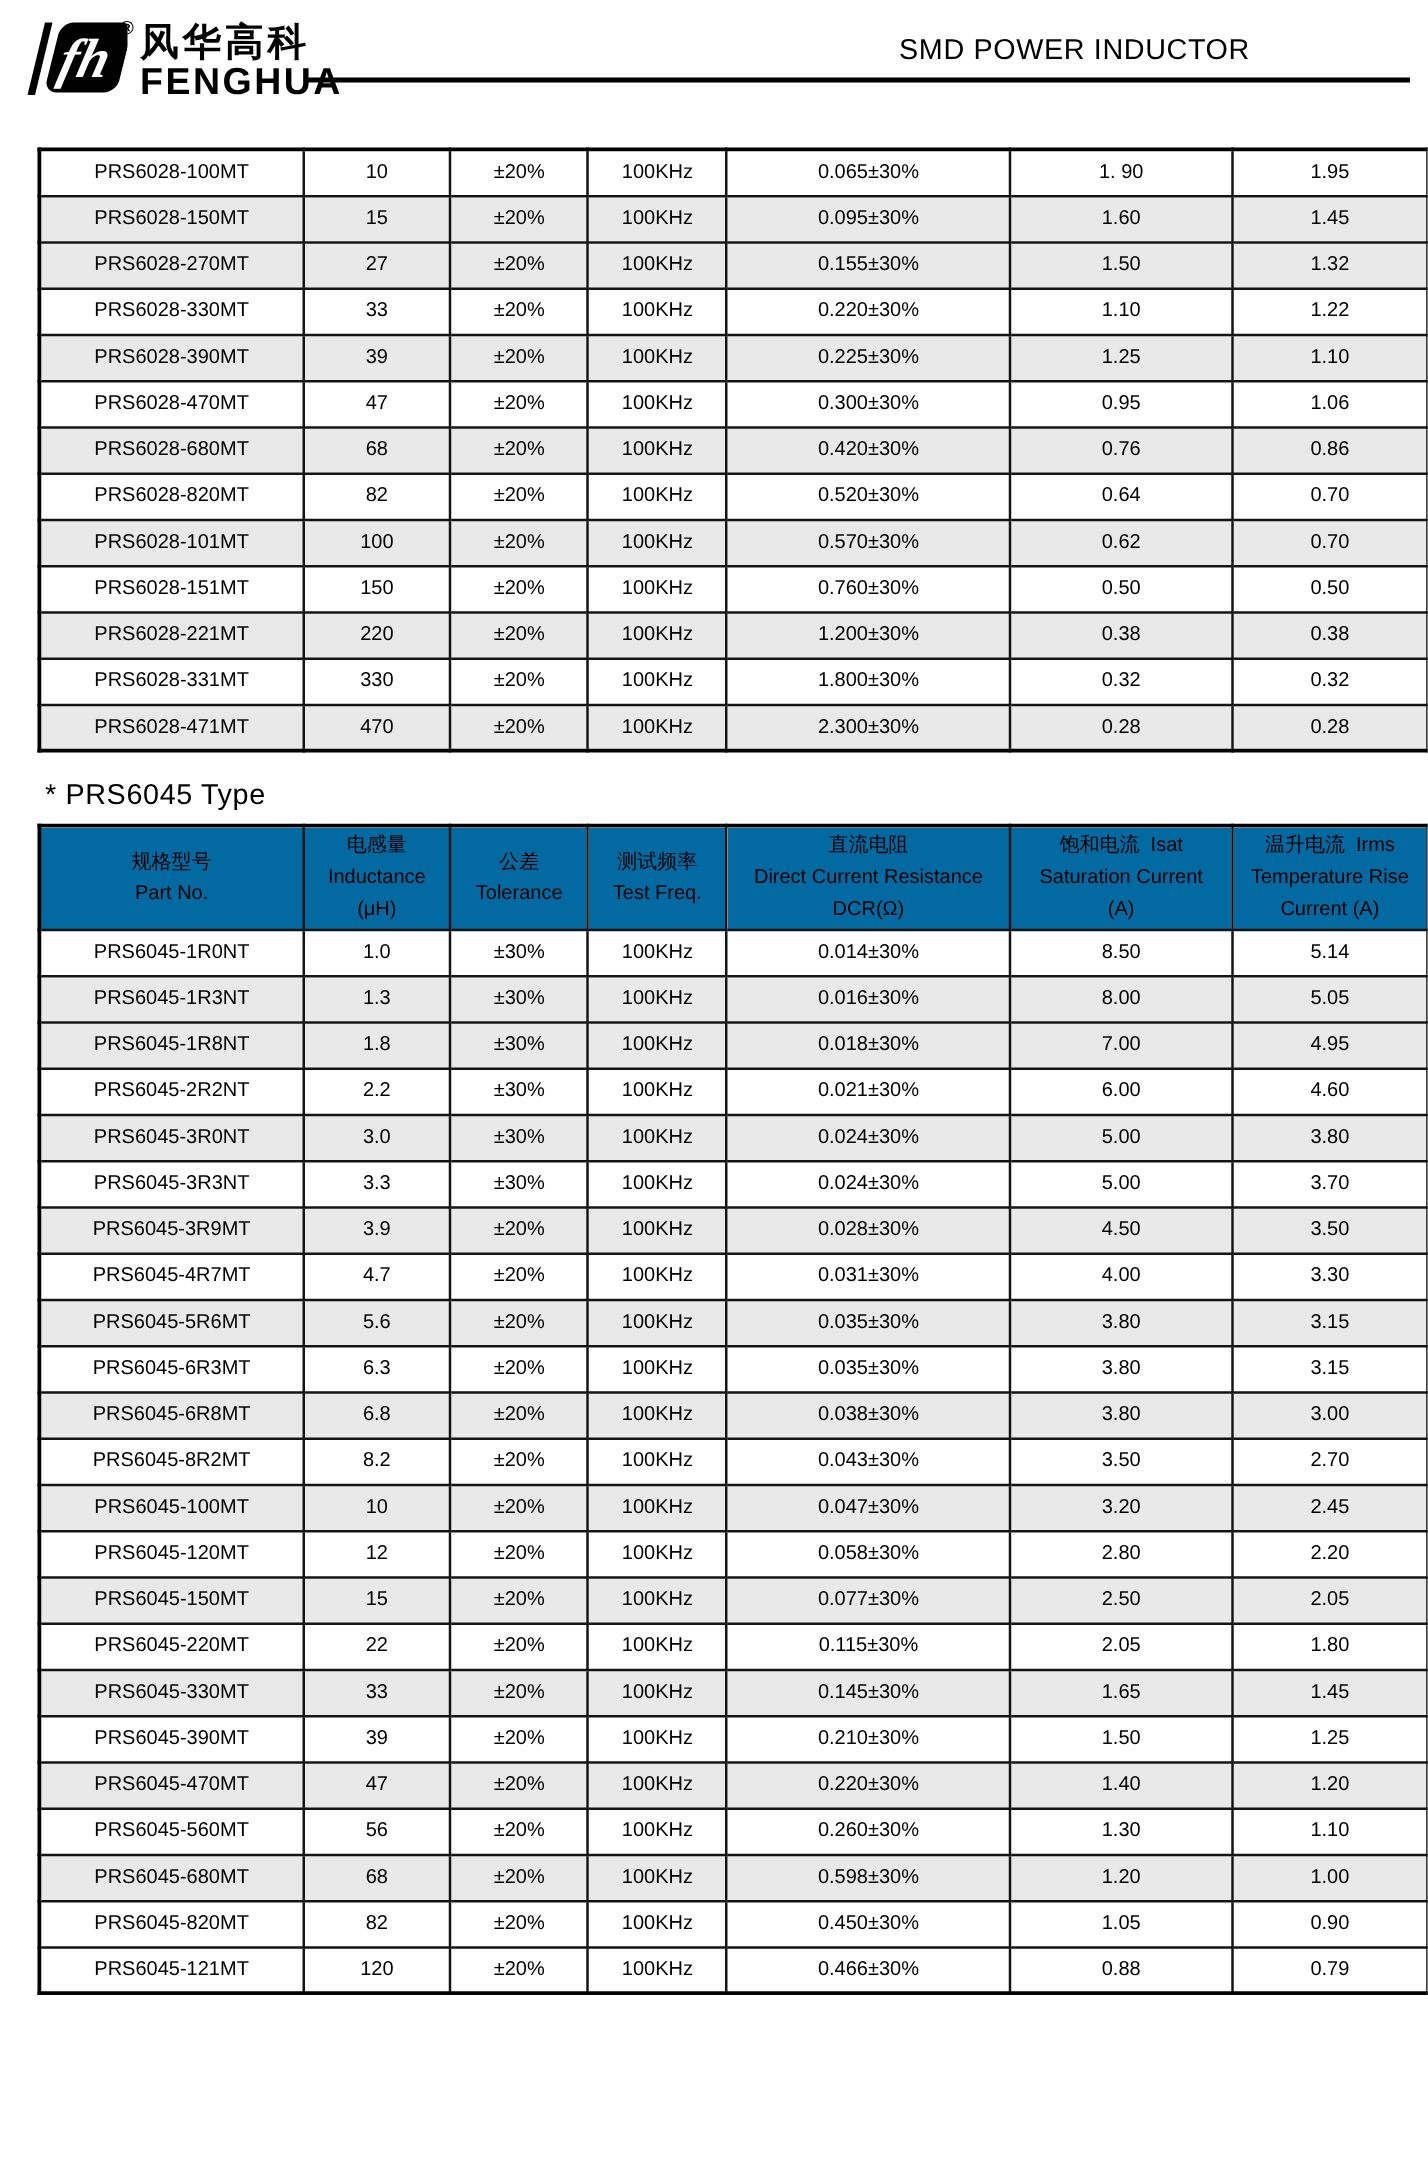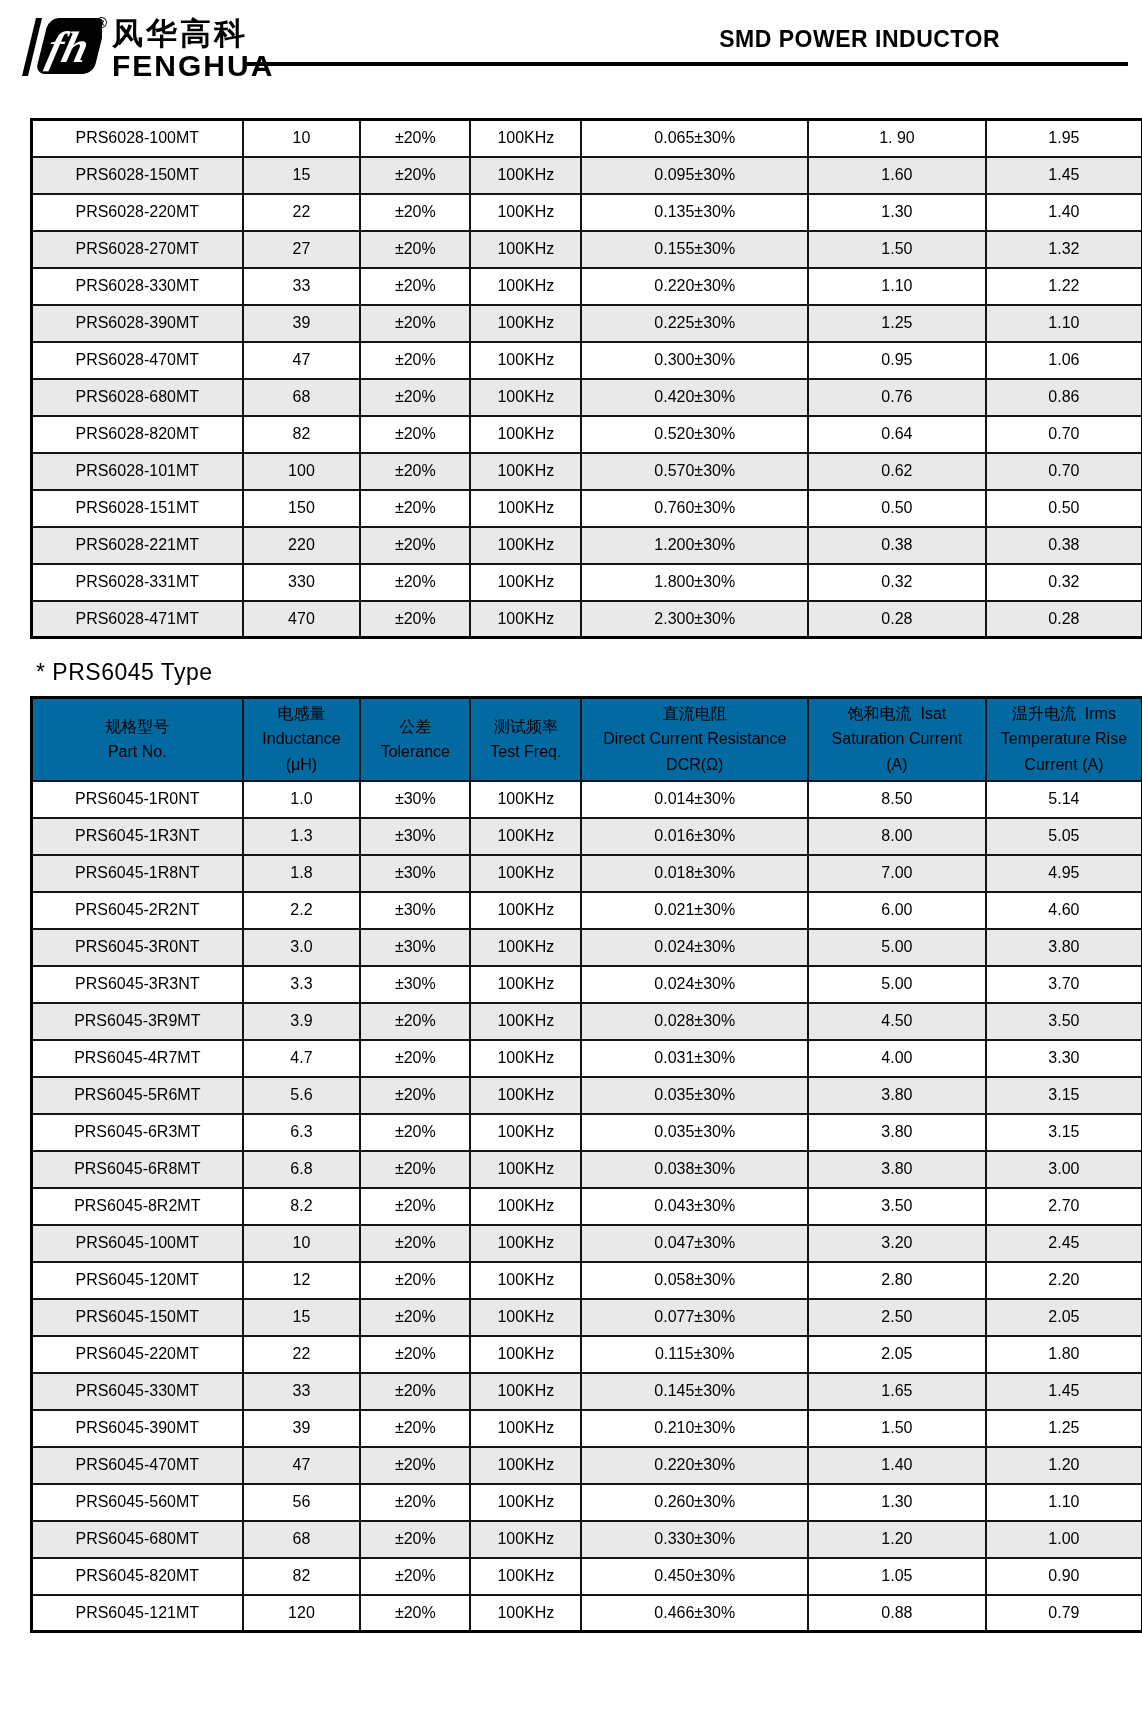--- a/index.html
+++ b/index.html
@@ -16,21 +16,21 @@
   .logo-mark { position: absolute; left: 10px; top: 14px; }
   .reg-mark {
     position: absolute; left: 96px; top: 14px;
     font-size: 15px; font-weight: bold;
   }
   .brand { position: absolute; left: 112px; top: 18px; line-height: 1; }
   .brand-cn { font-size: 31px; font-weight: bold; letter-spacing: 3px; }
   .brand-en { font-size: 30px; font-weight: bold; letter-spacing: 2px; margin-top: 2px; }
   .doc-title {
     position: absolute; right: 142px; top: 26px;
-    font-size: 23px; font-weight: bold; letter-spacing: 0.5px;
+    font-size: 23px; font-weight: normal; letter-spacing: 0.5px;
   }
   .header-rule {
     position: absolute; left: 245px; right: 14px; top: 62px;
     height: 4px; background: #000;
   }
 
   
   table {
     width: 1114px;
     margin-left: 30px;
@@ -104,29 +104,20 @@
         <td>1.95</td>
       </tr>
       <tr class="stripe">
         <td>PRS6028-150MT</td>
         <td>15</td>
         <td>±20%</td>
         <td>100KHz</td>
         <td>0.095±30%</td>
         <td>1.60</td>
         <td>1.45</td>
-      </tr>
-      <tr>
-        <td>PRS6028-220MT</td>
-        <td>22</td>
-        <td>±20%</td>
-        <td>100KHz</td>
-        <td>0.135±30%</td>
-        <td>1.30</td>
-        <td>1.40</td>
       </tr>
       <tr class="stripe">
         <td>PRS6028-270MT</td>
         <td>27</td>
         <td>±20%</td>
         <td>100KHz</td>
         <td>0.155±30%</td>
         <td>1.50</td>
         <td>1.32</td>
       </tr>
@@ -425,21 +416,21 @@
         <td>100KHz</td>
         <td>0.260±30%</td>
         <td>1.30</td>
         <td>1.10</td>
       </tr>
       <tr class="stripe">
         <td>PRS6045-680MT</td>
         <td>68</td>
         <td>±20%</td>
         <td>100KHz</td>
-        <td>0.330±30%</td>
+        <td>0.598±30%</td>
         <td>1.20</td>
         <td>1.00</td>
       </tr>
       <tr>
         <td>PRS6045-820MT</td>
         <td>82</td>
         <td>±20%</td>
         <td>100KHz</td>
         <td>0.450±30%</td>
         <td>1.05</td>

